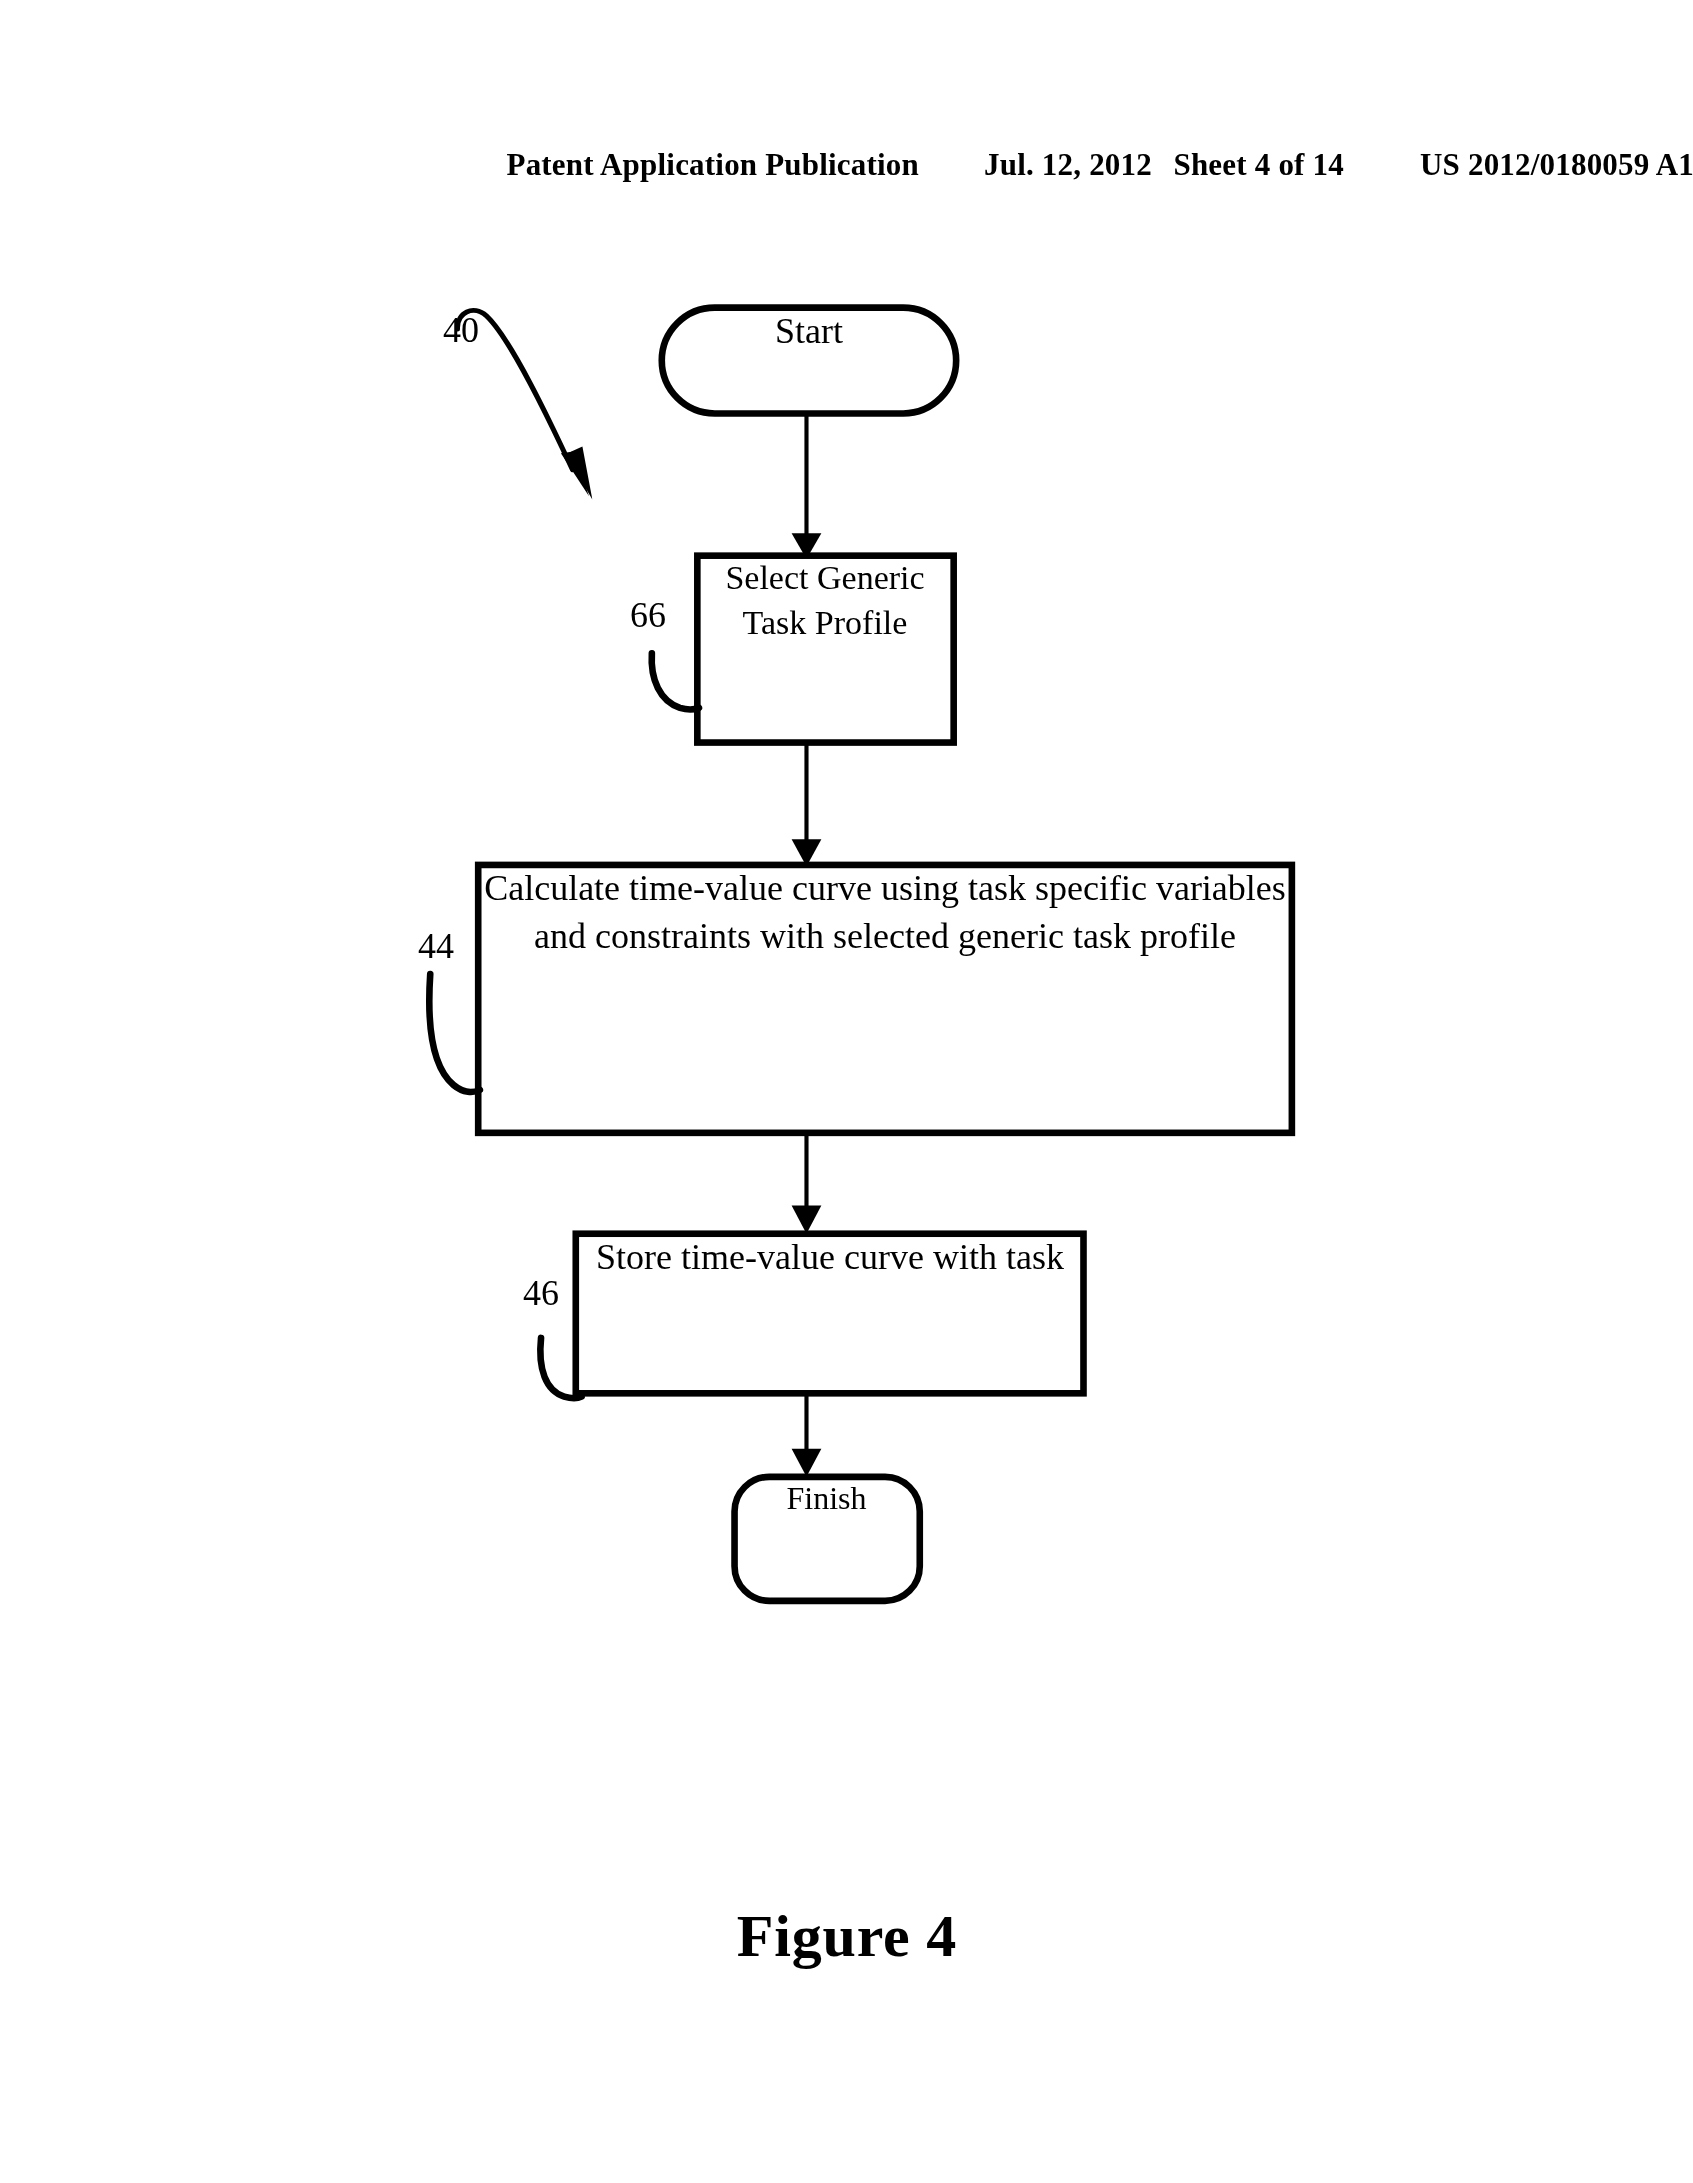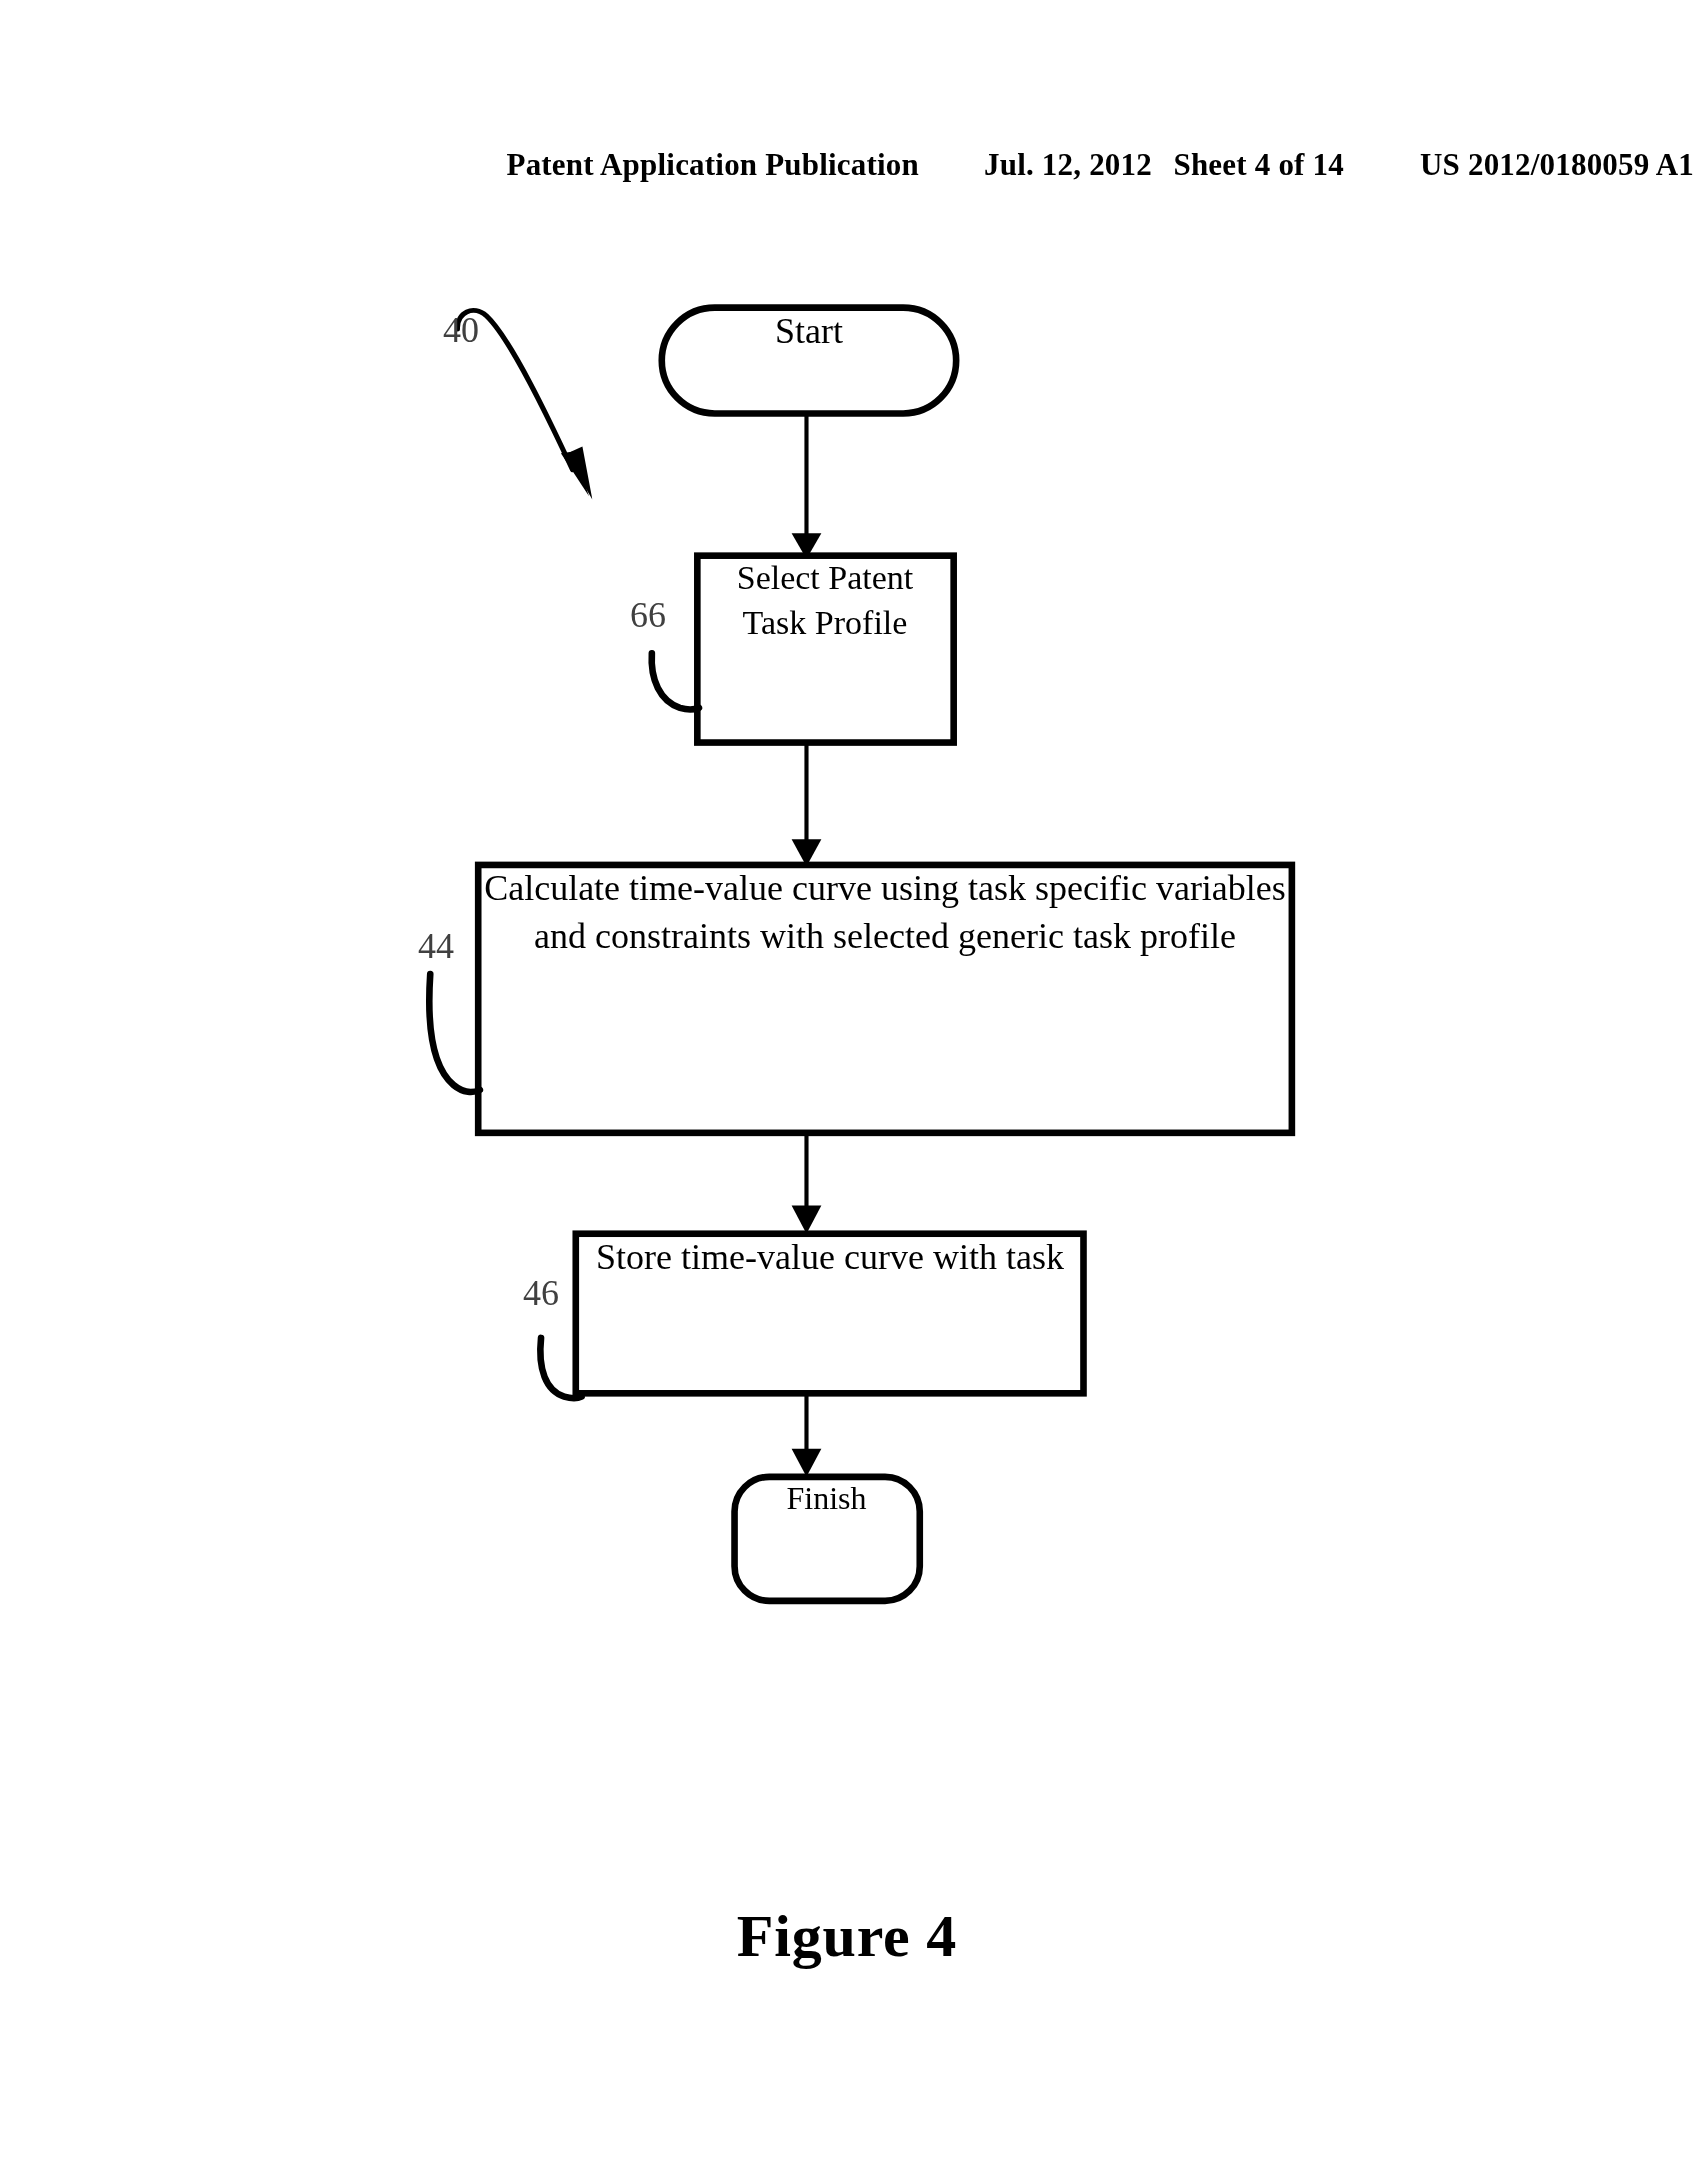--- a/index.html
+++ b/index.html
@@ -84,21 +84,21 @@
   #text-finish {
     left: 734px;  top: 1477px; width: 185px;  height: 124px;
     font-size: 32px;
   }
 
   
   .ref-num {
     position: absolute;
     font-family: "Liberation Serif", "DejaVu Serif", serif;
     font-size: 36px;
-    color: #404040;
+    color: #000000;
     white-space: nowrap;
   }
   #ref-40 { left: 443px; top: 309px; }
   #ref-42 { left: 630px; top: 594px; }
   #ref-44 { left: 418px; top: 925px; }
   #ref-46 { left: 523px; top: 1272px; }
 
   
   #figure-caption {
     position: absolute;
@@ -192,21 +192,21 @@
       <rect x="888" y="1786" width="224" height="150" rx="42" ry="42" fill="#ffffff" stroke="#000000" stroke-width="8"></rect>
     </g>
   </svg>
 </div>
 
 <div class="node-text" id="text-start">
   <span class="ln">Start</span>
 </div>
 
 <div class="node-text" id="text-select">
-  <span class="ln">Select Patent</span>
+  <span class="ln">Select Generic</span>
   <span class="ln">Task Profile</span>
 </div>
 
 <div class="node-text" id="text-calculate">
   <span class="ln">Calculate time-value curve using task specific variables</span>
   <span class="ln">and constraints with selected generic task profile</span>
 </div>
 
 <div class="node-text" id="text-store">
   <span class="ln">Store time-value curve with task</span>

